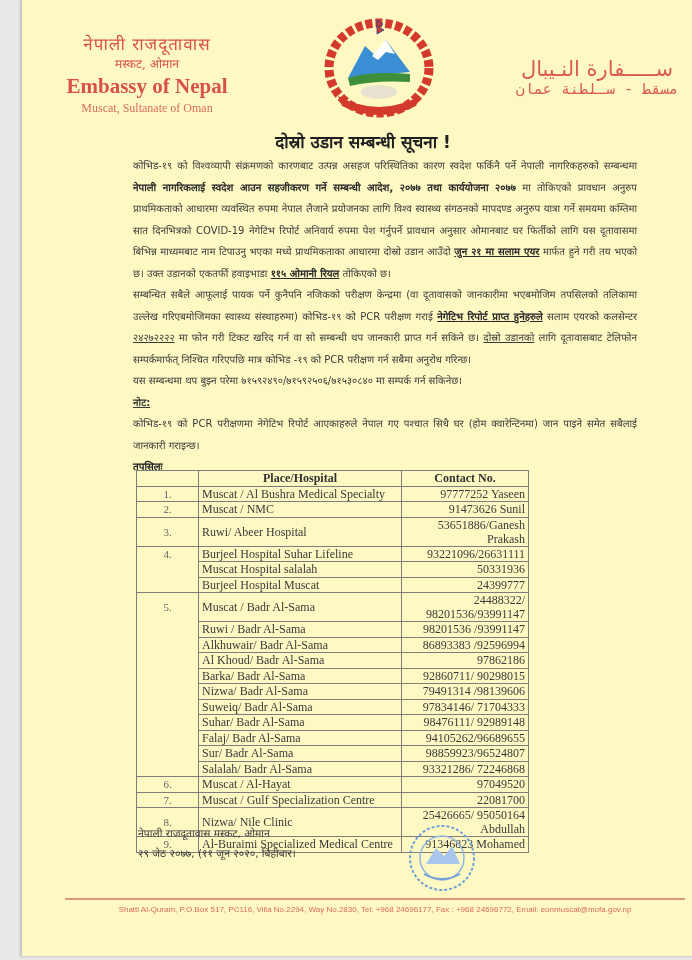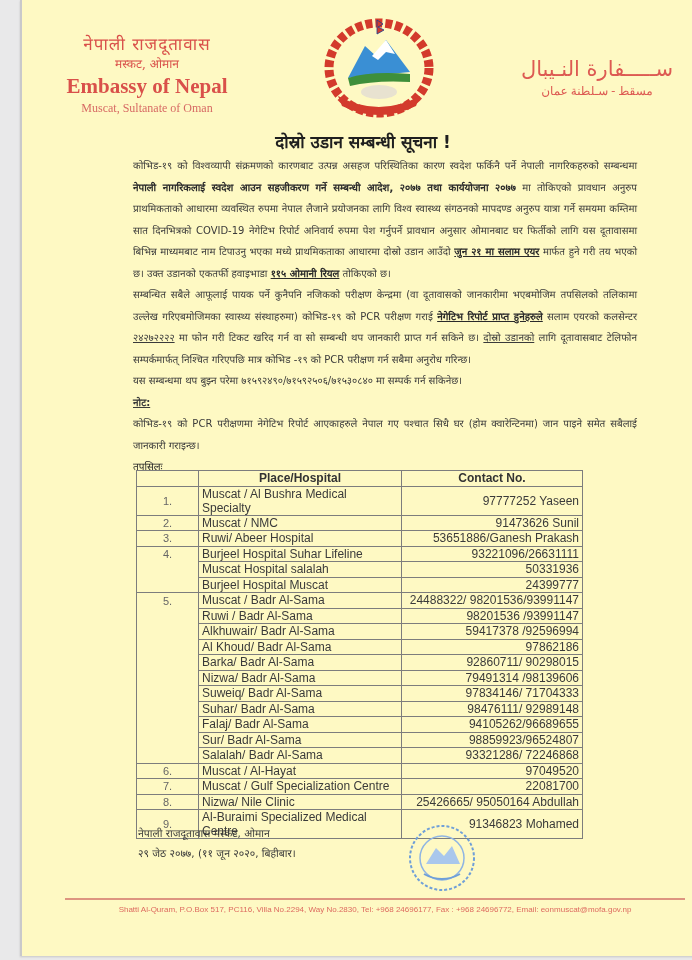--- a/index.html
+++ b/index.html
@@ -11,31 +11,31 @@
     box-shadow: 0 1px 2px rgba(0,0,0,0.15);
   }
   .hdr-left { position: absolute; left: 30px; top: 33px; width: 190px; text-align: center; color: #d9504a; }
   .hdr-left .np1 { font-family: "DejaVu Serif", serif; font-size: 17px; letter-spacing: 1px; line-height: 22px; }
   .hdr-left .np2 { font-family: "DejaVu Serif", serif; font-size: 12px; line-height: 18px; }
   .hdr-left .en1 { font-family: "Liberation Serif", serif; font-size: 21px; font-weight: bold; line-height: 26px; }
   .hdr-left .en2 { font-family: "Liberation Serif", serif; font-size: 12px; line-height: 18px; color: #d76a64; }
   .emblem { position: absolute; left: 298px; top: 16px; width: 118px; height: 104px; }
   .hdr-right { position: absolute; left: 490px; top: 55px; width: 170px; text-align: center; color: #dd5a52; direction: rtl; }
   .hdr-right .ar1 { font-family: "DejaVu Sans", sans-serif; font-size: 21px; line-height: 28px; letter-spacing: 1px; }
-  .hdr-right .ar2 { font-family: Liberation Serif, serif; font-size: 12px; line-height: 16px; }
+  .hdr-right .ar2 { font-family: Liberation Mono, monospace; font-size: 15px; line-height: 16px; }
   .title { position: absolute; left: 0; width: 682px; top: 130px; text-align: center; font-family: "DejaVu Sans", sans-serif; font-size: 17px; font-weight: bold; color: #1f1f1f; }
   .body-text { position: absolute; left: 111px; width: 504px; top: 155px; font-size: 10px; line-height: 21.5px; color: #3a3a3a; text-align: justify; }
   .body-text p { text-indent: 0; }
   .body-text b { color: #2a2a2a; }
   .body-text u { text-decoration: underline; }
   .note-label { font-weight: bold; text-decoration: underline; }
-  .tapsil { font-weight: normal; color: #222; }
+  .tapsil { font-weight: bold; color: #222; }
   table.list {
-    position: absolute; left: 114px; top: 470px; width: 447px;
-    border-collapse: collapse; font-family: Liberation Sans, sans-serif; font-size: 12px; color: #3a3a3a;
+    position: absolute; left: 114px; top: 470px; width: 393px;
+    border-collapse: collapse; font-family: Liberation Serif, serif; font-size: 12px; color: #3a3a3a;
   }
   table.list td, table.list th { border: 1px solid #7d7d7d; height: 15.5px; padding: 0 3px; line-height: 14px; }
   table.list th { font-weight: bold; text-align: center; color: #333; }
   table.list td.sn { width: 62px; text-align: center; font-size: 11px; color: #666; }
   table.list td.place { width: 203px; text-align: left; }
   table.list td.contact { text-align: right; }
   table.list tr.sub td.sn { border-top: none; border-bottom: none; }
   .sign { position: absolute; left: 116px; top: 823px; font-size: 10.5px; line-height: 20px; color: #3a3a3a; }
   .stamp { position: absolute; left: 380px; top: 818px; width: 80px; height: 80px; }
   .footer-rule { position: absolute; left: 43px; top: 898px; width: 620px; height: 2px; background: #dd9580; }
@@ -126,21 +126,21 @@
           <td class="contact">24488322/ 98201536/93991147</td>
         </tr>
         <tr class="sub">
           <td class="sn"></td>
           <td class="place">Ruwi / Badr Al-Sama</td>
           <td class="contact">98201536 /93991147</td>
         </tr>
         <tr class="sub">
           <td class="sn"></td>
           <td class="place">Alkhuwair/ Badr Al-Sama</td>
-          <td class="contact">59417378 /92596994</td>
+          <td class="contact">86893383 /92596994</td>
         </tr>
         <tr class="sub">
           <td class="sn"></td>
           <td class="place">Al Khoud/ Badr Al-Sama</td>
           <td class="contact">97862186</td>
         </tr>
         <tr class="sub">
           <td class="sn"></td>
           <td class="place">Barka/ Badr Al-Sama</td>
           <td class="contact">92860711/ 90298015</td>

